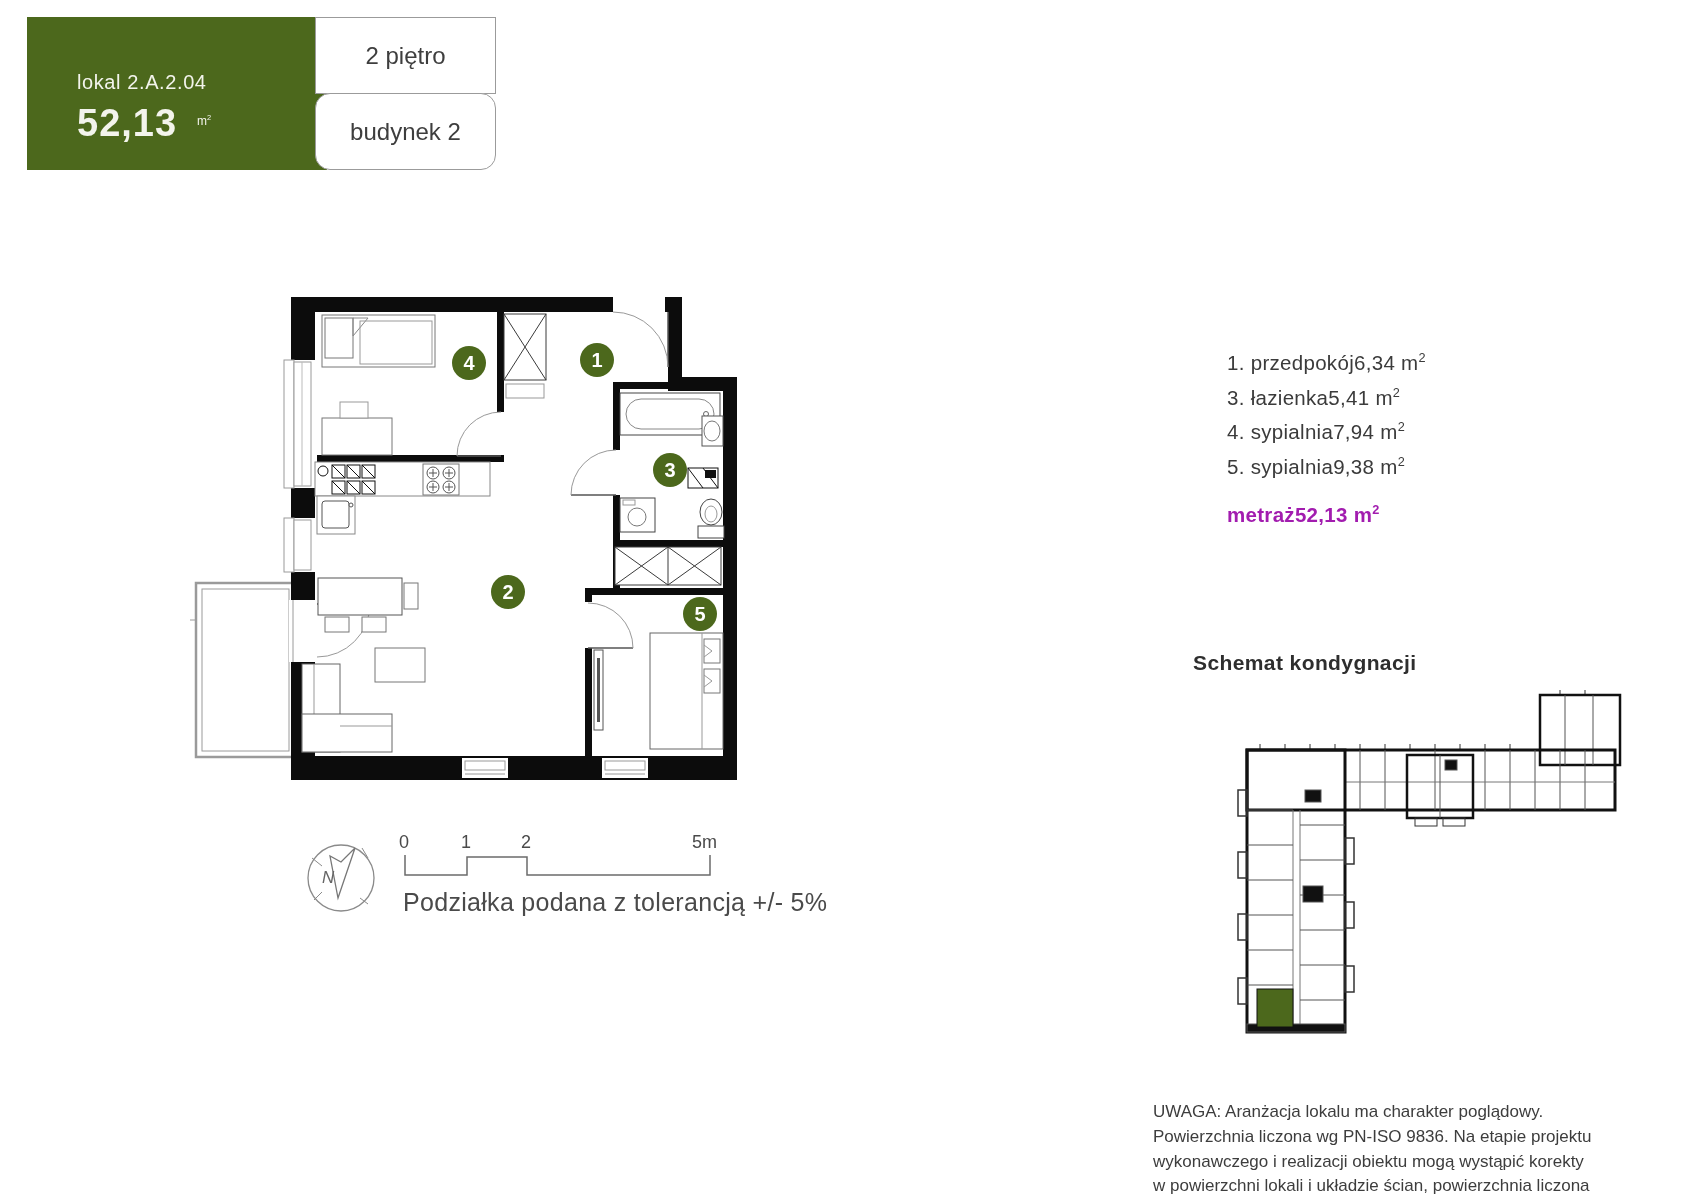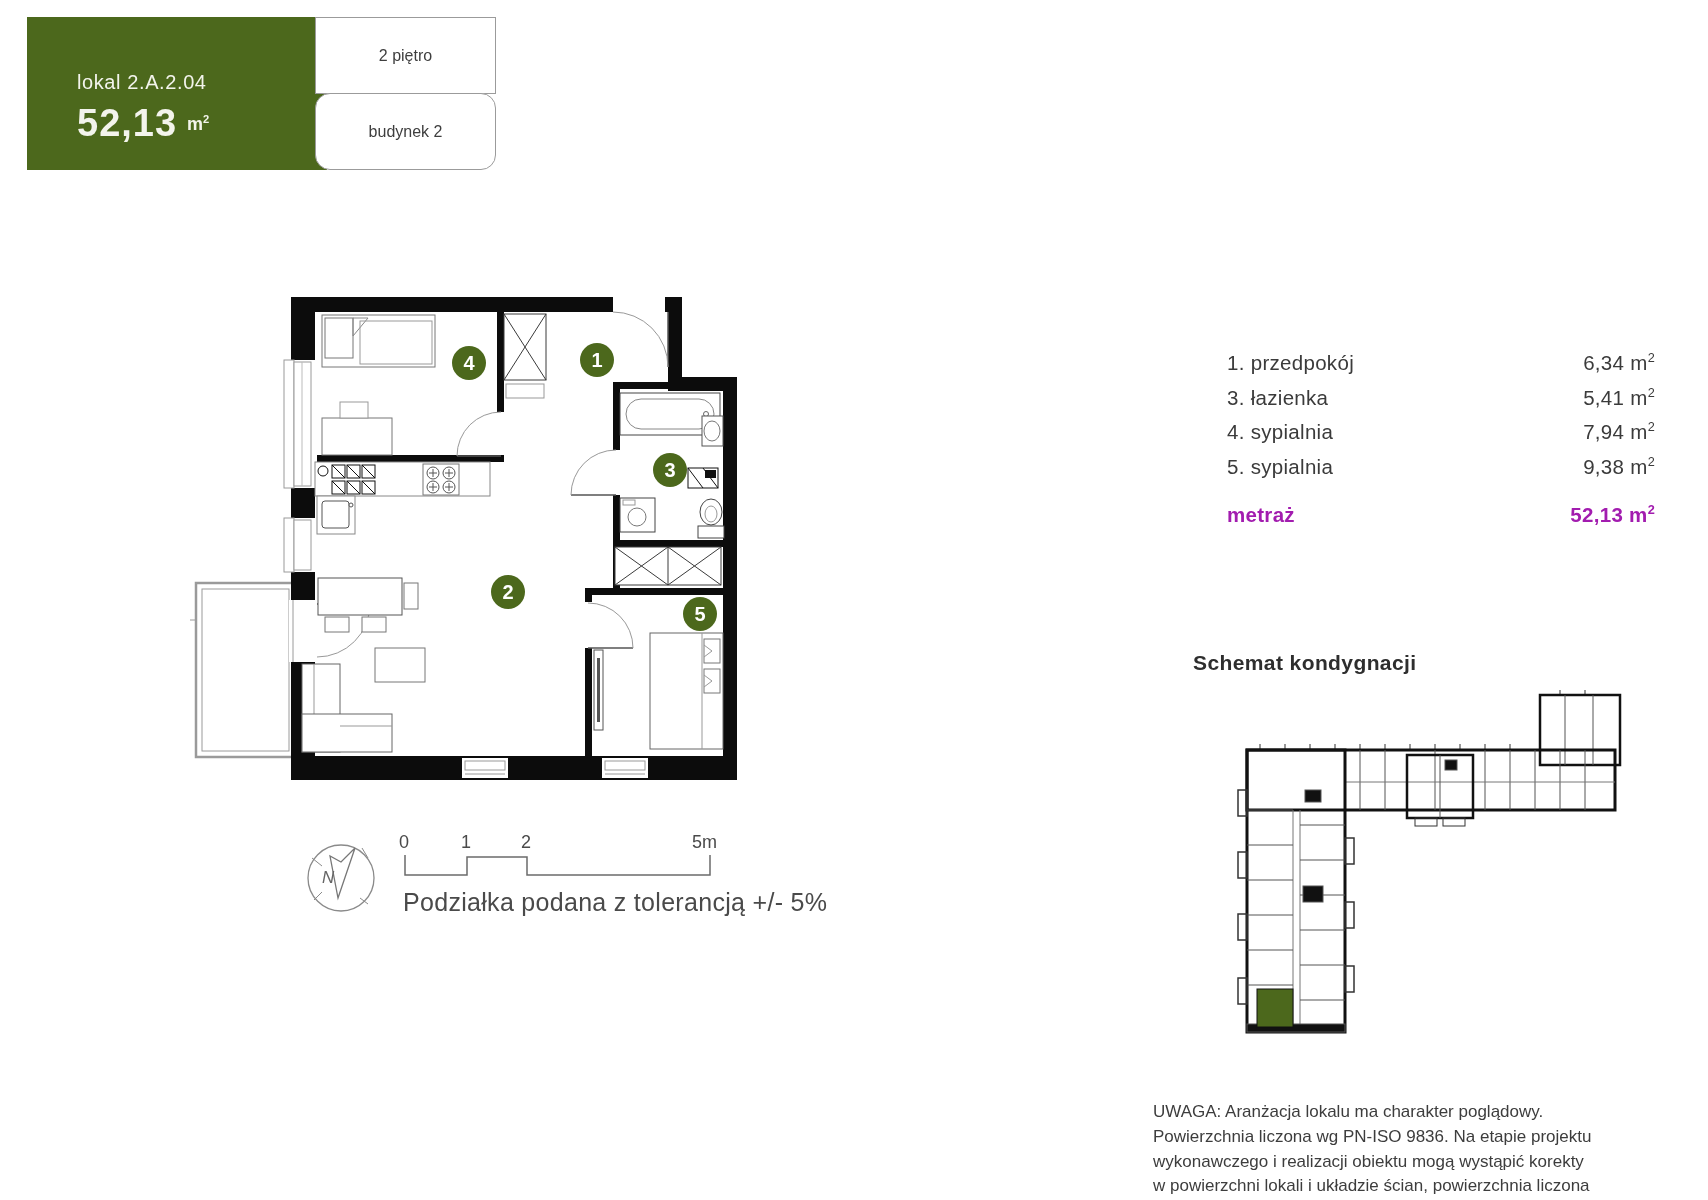--- a/index.html
+++ b/index.html
@@ -7,31 +7,31 @@
               font-family:"Liberation Sans", sans-serif; color:#3c3c3c; }
   .abs { position:absolute; }
   #page { position:relative; width:1708px; height:1200px; background:#fff; }
 
   
   .hdr-green { left:27px; top:17px; width:300px; height:153px; background:#4c681c;
                color:#f3f4ec; padding:54px 0 0 50px; }
   .hdr-green .lokal { font-size:20px; letter-spacing:.6px; }
   .hdr-green .arearow { margin-top:10px; display:flex; align-items:flex-start; }
   .hdr-green .bigarea { font-size:38px; font-weight:bold; letter-spacing:1px; line-height:1; }
-  .hdr-green .unit { font-size:18px; font-weight:bold; margin-left:10px; margin-top:10px; }
+  .hdr-green .unit { font-size:12px; font-weight:normal; margin-left:20px; margin-top:10px; }
   sup.sq { font-size:.62em; vertical-align:super; line-height:0; }
   .hdr-cell { left:315px; width:181px; height:77px; background:#fff;
               border:1px solid #9b9b9b; display:flex; align-items:center;
-              justify-content:center; font-size:16px; color:#3e3e3e; }
+              justify-content:center; font-size:24px; color:#3e3e3e; }
   .hdr-cell.c1 { top:17px; }
   .hdr-cell.c2 { top:93px;border-radius:15px; }
 
   
   .roomtable { left:1227px; top:351px; width:428px; }
-  .rrow { display:flex; justify-content:space-between; align-items:baseline;
+  .rrow { display:flex; align-items:baseline;
           height:34.5px; font-size:20.5px; color:#3b3b3b; letter-spacing:.3px; }
   .rrow .val { white-space:nowrap; }
   .rrow.total { font-weight:bold; color:#a21caf; margin-top:14px; }
 
   .schem-title { left:1193px; top:651px; font-size:21px; font-weight:bold;
                  color:#2e2e2e; letter-spacing:.4px; }
 
   .disclaimer { left:1153px; top:1100px; width:445px; font-size:17px;
                 line-height:1.46; color:#3d3d3d; }
 

